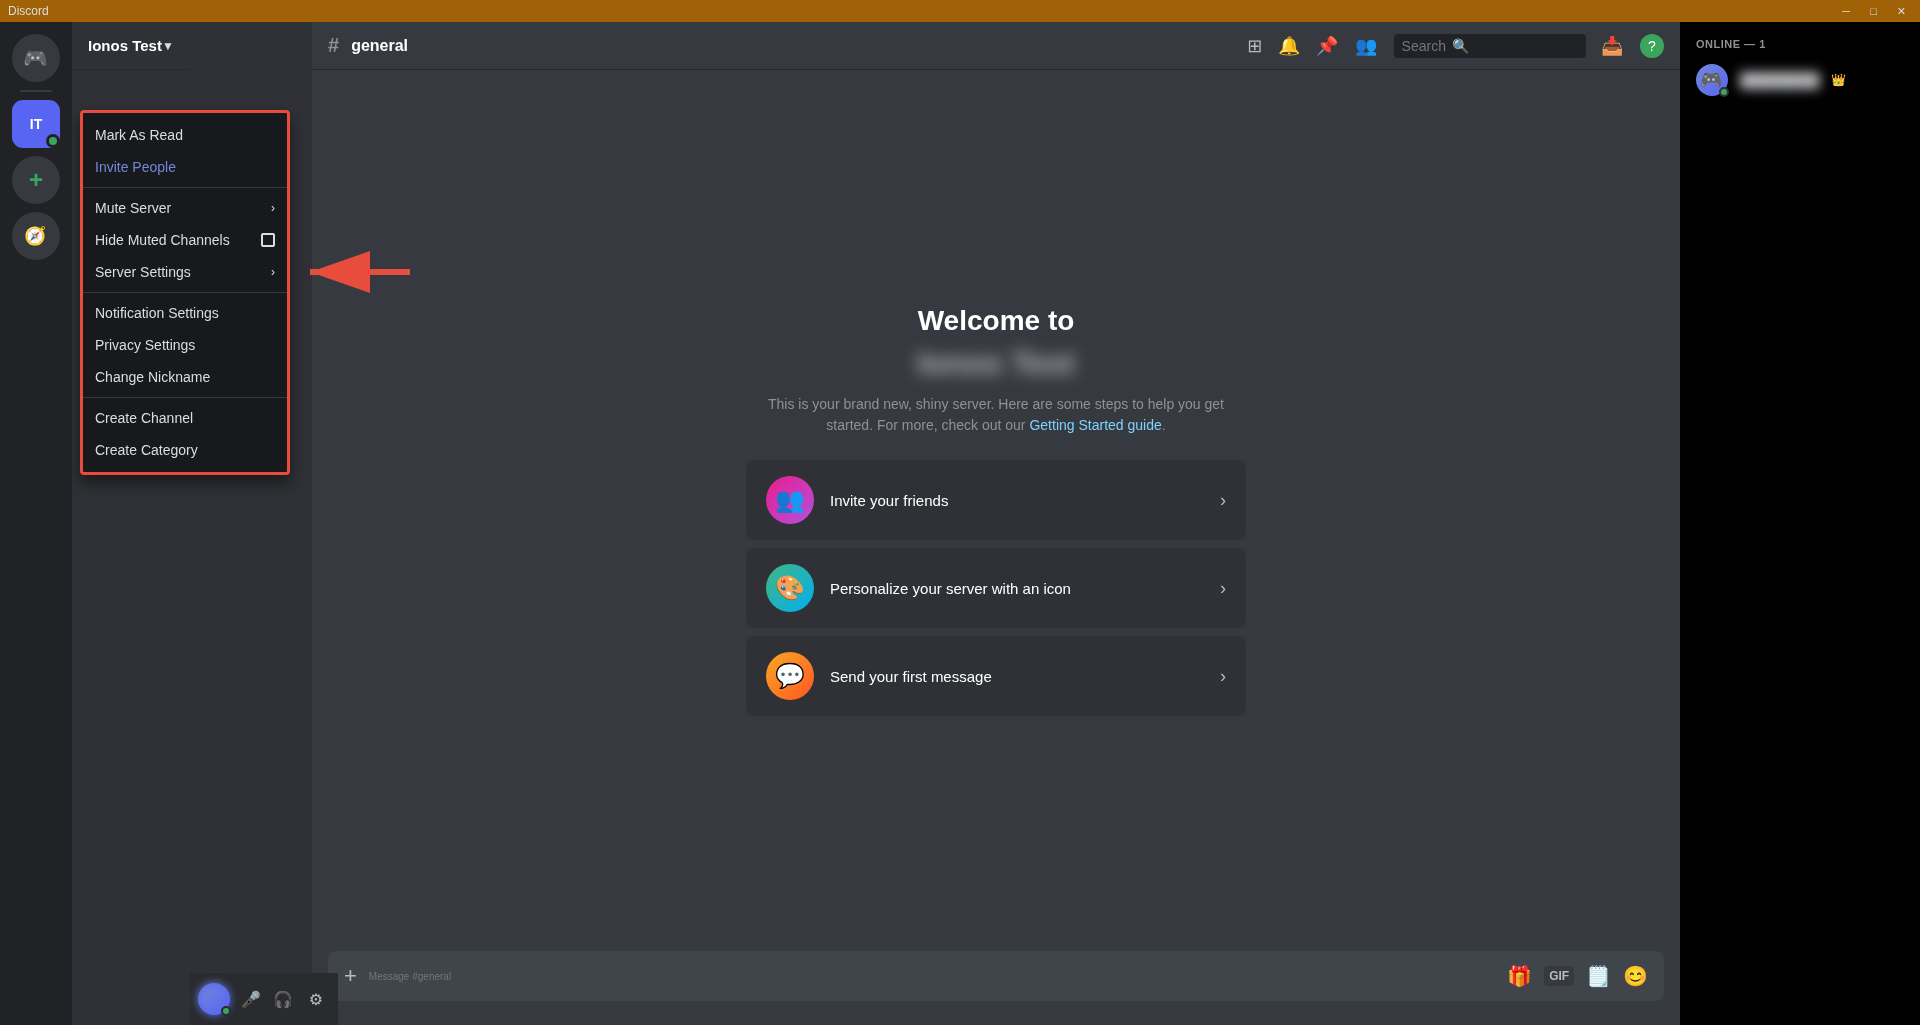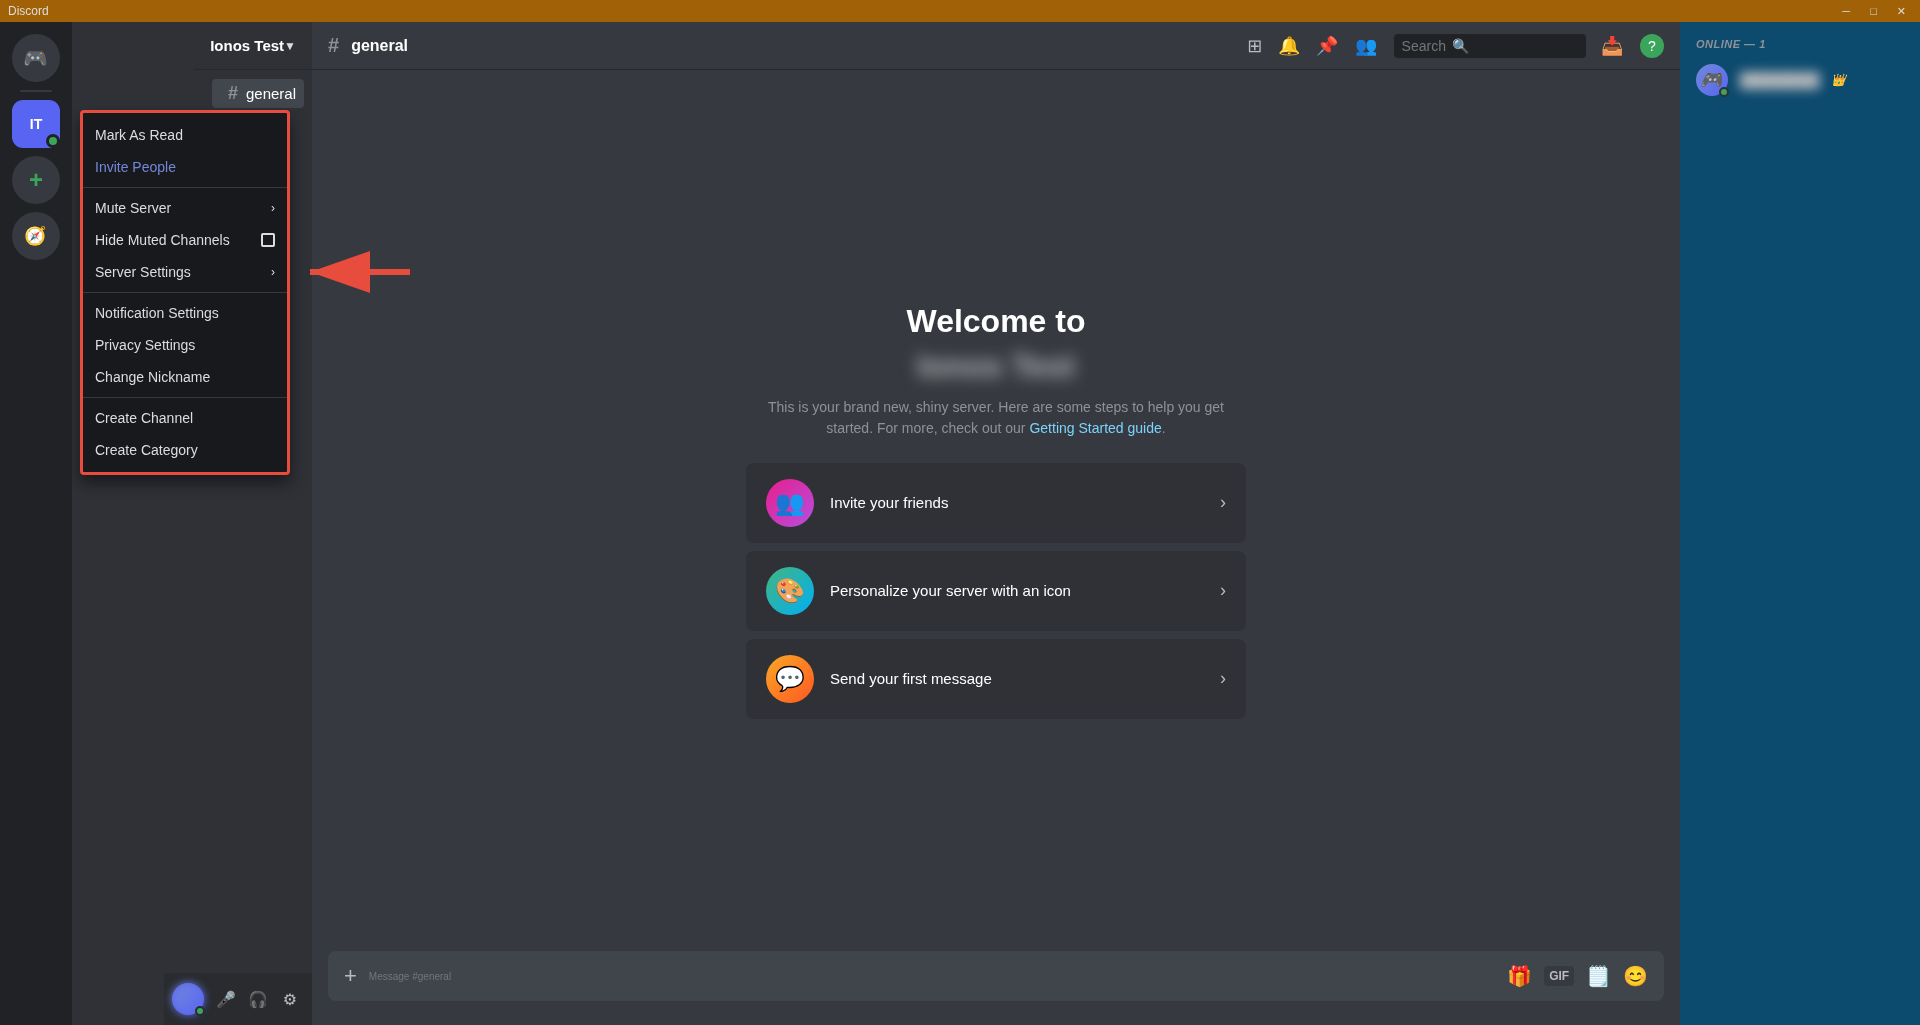--- a/index.html
+++ b/index.html
@@ -109,24 +109,23 @@
       background: #3ba55c;
       border-radius: 50%;
       border: 3px solid #202225;
     }
 
     
     .channel-sidebar {
       width: 240px;
       background: #2f3136;
       display: flex;
-      flex-direction: column;
+      flex-direction: row;
       flex-shrink: 0;
       position: relative;
-      align-items: flex-end;
     }
 
     .server-header {
       height: 48px;
       padding: 0 16px;
       display: flex;
       align-items: center;
       justify-content: space-between;
       border-bottom: 1px solid #26282c;
       cursor: pointer;
@@ -305,21 +304,21 @@
       display: flex;
       align-items: center;
       justify-content: center;
       padding: 20px;
     }
     .welcome-container {
       text-align: center;
       max-width: 500px;
     }
     .welcome-title {
-      font-size: 32px;
+      font-size: 28px;
       font-weight: 800;
       color: #fff;
       margin-bottom: 8px;
     }
     .getting-started-link { color: #7dd3fc; text-decoration: none; }
 
     .action-cards {
       display: flex;
       flex-direction: column;
       gap: 8px;
@@ -392,25 +391,24 @@
     }
     .msg-icon {
       color: #b9bbbe;
       font-size: 20px;
       cursor: pointer;
     }
 
     
     .members-list {
       width: 240px;
-      background: #0c4a6e;
+      background: #000000;
       padding: 16px 8px;
       flex-shrink: 0;
       overflow-y: auto;
-      font-style: italic;
     }
     .members-header {
       color: #8e9297;
       font-size: 11px;
       font-weight: 700;
       text-transform: uppercase;
       letter-spacing: 0.5px;
       padding: 0 8px;
       margin-bottom: 8px;
     }

